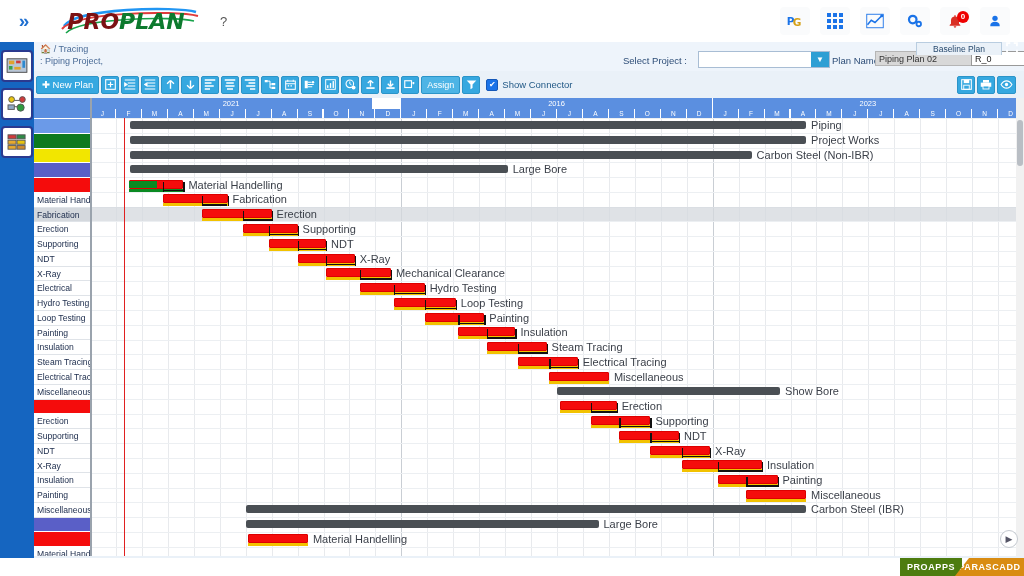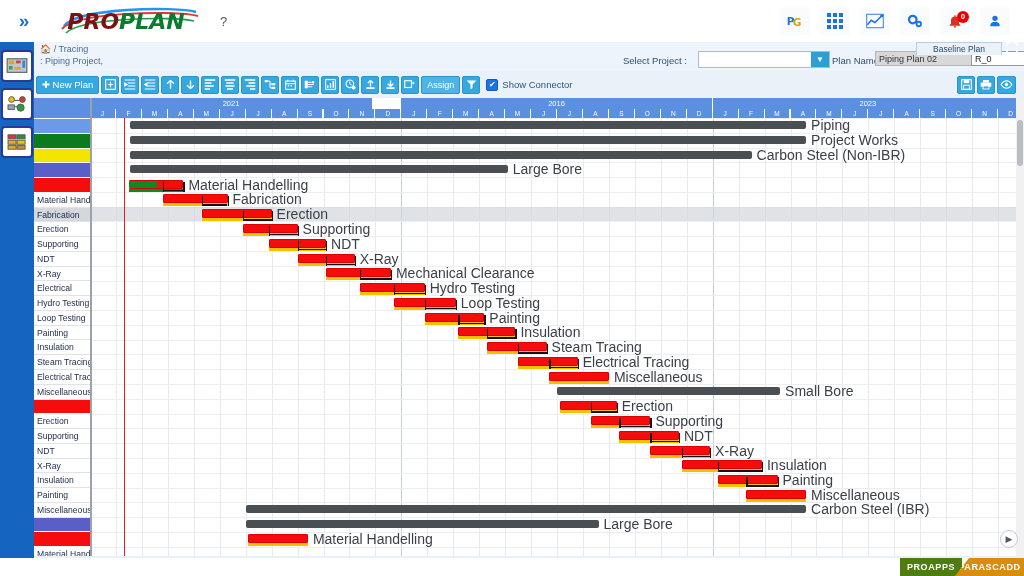--- a/index.html
+++ b/index.html
@@ -93,21 +93,21 @@
   .vline{position:absolute;top:0;bottom:0;width:1px;background:#e8eaed;}
   .hline{position:absolute;left:0;right:0;height:1px;background:#eceff2;}
   .todayline{position:absolute;top:0;bottom:0;width:1.5px;background:#e02020;z-index:5;}
   .rowhl{position:absolute;left:0;right:0;height:14.78px;background:#d4d8dd;opacity:.75;}
 
   .bar{position:absolute;height:9px;border-radius:1px;}
   .bar.summary{background:#4a4f54;height:8px;border-radius:2px;}
   .bar.task{background:#f50c0c;border:1px solid #d00;box-sizing:border-box;}
   .prog{position:absolute;height:3px;background:#f2c200;}
   .prog.green{background:#0a8a22;}
-  .blabel{position:absolute;font-size:14px;color:#3a3f48;white-space:nowrap;line-height:9px;}
+  .blabel{position:absolute;font-size:11px;color:#3a3f48;white-space:nowrap;line-height:9px;}
   .conn-h{position:absolute;height:1.4px;background:#111;}
   .conn-v{position:absolute;width:1.4px;background:#111;}
 
   
   .vscroll{position:absolute;right:0;top:0;width:8px;height:458px;background:#f1f1f1;z-index:7;}
   .vthumb{position:absolute;right:1px;top:22px;width:6px;height:46px;background:#b9bec4;border-radius:3px;}
   .hscrollrow{position:absolute;left:34px;top:556px;width:990px;height:12px;background:#eaf1f8;}
   .scrollbtn{position:absolute;right:6px;top:530px;width:16px;height:16px;border-radius:50%;
      background:#fff;border:1px solid #c4c9cf;display:flex;align-items:center;justify-content:center;
      font-size:9px;color:#556;z-index:8;cursor:pointer;}
@@ -625,21 +625,21 @@
           <div class="conn-h" style="left: 428.083px; top: 234.2px; width: 28.5389px;"></div>
           <div class="conn-v" style="left: 428.083px; top: 226.2px; height: 10px;"></div>
           <div class="conn-v" style="left: 456.622px; top: 226.2px; height: 10px;"></div>
           <div class="bar task" style="left: 459.217px; top: 253.76px; width: 59.6722px;"></div>
           <div class="prog" style="left: 459.217px; top: 262.76px; width: 59.6722px;"></div>
           <div class="blabel" style="left: 523.889px; top: 254.76px;">Miscellaneous</div>
           <div class="conn-h" style="left: 459.217px; top: 248.98px; width: 28.5389px;"></div>
           <div class="conn-v" style="left: 459.217px; top: 240.98px; height: 10px;"></div>
           <div class="conn-v" style="left: 487.756px; top: 240.98px; height: 10px;"></div>
           <div class="bar summary" style="left: 467px; top: 269.04px; width: 223.122px;"></div>
-          <div class="blabel" style="left: 695.122px; top: 269.04px;">Small Bore</div>
+          <div class="blabel" style="left: 695.122px; top: 269.04px;">Show Bore</div>
           <div class="bar task" style="left: 469.594px; top: 283.32px; width: 57.0778px;"></div>
           <div class="prog" style="left: 469.594px; top: 292.32px; width: 57.0778px;"></div>
           <div class="blabel" style="left: 531.672px; top: 284.32px;">Erection</div>
           <div class="bar task" style="left: 500.728px; top: 298.1px; width: 59.6722px;"></div>
           <div class="prog" style="left: 500.728px; top: 307.1px; width: 59.6722px;"></div>
           <div class="blabel" style="left: 565.4px; top: 299.1px;">Supporting</div>
           <div class="conn-h" style="left: 500.728px; top: 293.32px; width: 25.9444px;"></div>
           <div class="conn-v" style="left: 500.728px; top: 285.32px; height: 10px;"></div>
           <div class="conn-v" style="left: 526.672px; top: 285.32px; height: 10px;"></div>
           <div class="bar task" style="left: 529.267px; top: 312.88px; width: 59.6722px;"></div>

